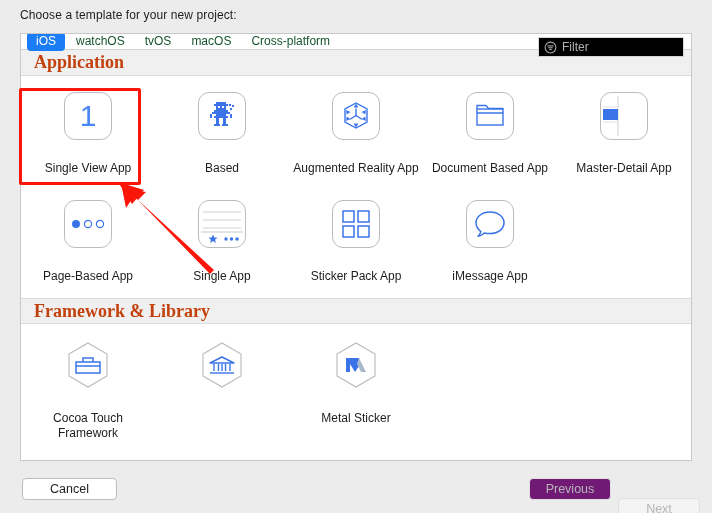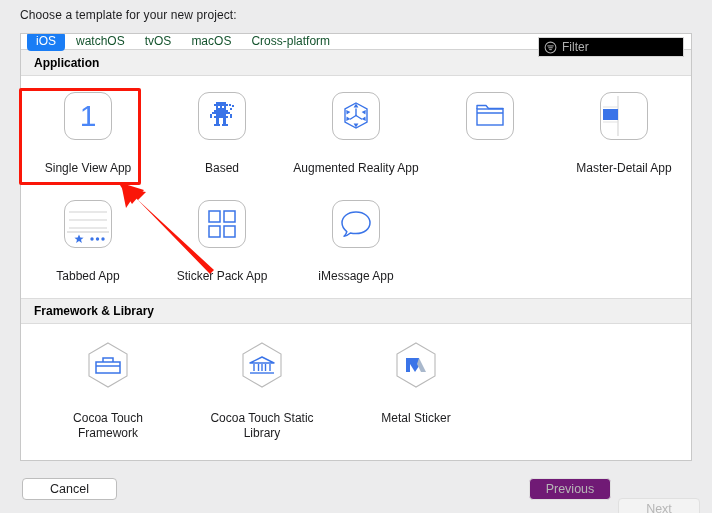--- a/index.html
+++ b/index.html
@@ -95,23 +95,24 @@
   
   .section-header {
     height: 26px;
     background: #f0f0f0;
     border-bottom: 1px solid #dcdcdc;
     border-top: 1px solid #dcdcdc;
     display: flex;
     align-items: center;
     padding-left: 13px;
     box-sizing: border-box;
-    font-size: 12px;
+    font-size: 18px;
     font-weight: bold;
-    color: #000000;
+    color: #c2410c;
+    font-family: Liberation Serif, serif;
   }
   .section-header.first { border-top: none; }
 
   
   .grid {
     display: flex;
     flex-wrap: wrap;
     padding: 6px 0 0 0;
     background: #ffffff;
   }
@@ -119,21 +120,21 @@
     width: 134px;
     padding-top: 10px;
     padding-bottom: 4px;
     display: flex;
     flex-direction: column;
     align-items: center;
     cursor: default;
     position: relative;
   }
   .cell-app { height: 94px; }
-  .cell-fw  { height: 92px; padding-left: 20px; }
+  .cell-fw  { height: 92px; }
 
   .tile {
     width: 48px;
     height: 48px;
     border: 1px solid #bcbcbc;
     border-radius: 11px;
     background: #ffffff;
     display: flex;
     align-items: center;
     justify-content: center;
@@ -309,49 +310,60 @@
     </div>
 
     <div class="cell cell-app">
       <div class="tile">
         <svg width="34" height="30" viewBox="0 0 34 30">
           <path d="M4 8 L4 4.5 L13 4.5 L15.5 7.5 L30 7.5 L30 8" fill="none" stroke="#3a74e8" stroke-width="1.4" stroke-linejoin="round"></path>
           <rect x="4" y="8" width="26" height="16" fill="none" stroke="#3a74e8" stroke-width="1.4"></rect>
           <line x1="4" y1="12" x2="30" y2="12" stroke="#3a74e8" stroke-width="1.4"></line>
         </svg>
       </div>
+      <div class="cell-label">Document Based App</div>
     </div>
 
     <div class="cell cell-app">
       <div class="tile">
         <svg width="46" height="46" viewBox="0 0 46 46">
           <line x1="17" y1="3" x2="17" y2="43" stroke="#d8d8d8" stroke-width="1.2"></line>
           <line x1="2" y1="14" x2="17" y2="14" stroke="#e2e2e2" stroke-width="1.2"></line>
           <line x1="2" y1="29" x2="17" y2="29" stroke="#e2e2e2" stroke-width="1.2"></line>
           <rect x="2" y="16" width="15" height="11" fill="#3a74e8"></rect>
         </svg>
       </div>
       <div class="cell-label">Master-Detail App</div>
     </div>
 
+    <div class="cell cell-app">
+      <div class="tile">
+        <svg width="40" height="14" viewBox="0 0 40 14">
+          <circle cx="8" cy="7" r="4" fill="#3a74e8"></circle>
+          <circle cx="20" cy="7" r="3.6" fill="none" stroke="#3a74e8" stroke-width="1.2"></circle>
+          <circle cx="32" cy="7" r="3.6" fill="none" stroke="#3a74e8" stroke-width="1.2"></circle>
+        </svg>
+      </div>
+      <div class="cell-label">Page-Based App</div>
+    </div>
 
     <div class="cell cell-app">
       <div class="tile">
         <svg width="46" height="46" viewBox="0 0 46 46">
           <line x1="4" y1="11" x2="42" y2="11" stroke="#e0e0e0" stroke-width="1.3"></line>
           <line x1="4" y1="19" x2="42" y2="19" stroke="#e0e0e0" stroke-width="1.3"></line>
           <line x1="4" y1="27" x2="42" y2="27" stroke="#e0e0e0" stroke-width="1.3"></line>
           <line x1="2" y1="31" x2="44" y2="31" stroke="#c9c9c9" stroke-width="1.2"></line>
           <polygon points="14,33.5 15.3,36.6 18.6,36.7 16,38.8 16.9,42 14,40.1 11.1,42 12,38.8 9.4,36.7 12.7,36.6" fill="#3a74e8"></polygon>
           <circle cx="27" cy="38" r="1.7" fill="#3a74e8"></circle>
           <circle cx="32.5" cy="38" r="1.7" fill="#3a74e8"></circle>
           <circle cx="38" cy="38" r="1.7" fill="#3a74e8"></circle>
         </svg>
       </div>
-      <div class="cell-label">Tabbed App</div>
+      <div class="cell-label">Single App</div>
     </div>
 
     <div class="cell cell-app">
       <div class="tile">
         <svg width="30" height="30" viewBox="0 0 30 30">
           <g fill="none" stroke="#3a74e8" stroke-width="1.5">
             <rect x="2" y="2" width="11" height="11"></rect>
             <rect x="17" y="2" width="11" height="11"></rect>
             <rect x="2" y="17" width="11" height="11"></rect>
             <rect x="17" y="17" width="11" height="11"></rect>
@@ -397,21 +409,20 @@
           <g stroke="#3a74e8" stroke-width="1.4">
             <line x1="17" y1="24" x2="17" y2="31"></line>
             <line x1="21.5" y1="24" x2="21.5" y2="31"></line>
             <line x1="25" y1="24" x2="25" y2="31"></line>
             <line x1="28.5" y1="24" x2="28.5" y2="31"></line>
             <line x1="33" y1="24" x2="33" y2="31"></line>
             <line x1="13" y1="33" x2="37" y2="33"></line>
           </g>
         </svg>
       </div>
-      <div class="cell-label">Cocoa Touch Static Library</div>
     </div>
 
     <div class="cell cell-fw">
       <div class="hex">
         <svg width="50" height="50" viewBox="0 0 50 50">
           <polygon points="25,3 44,14 44,36 25,47 6,36 6,14" fill="none" stroke="#b9b9b9" stroke-width="1.1"></polygon>
           <polygon points="15,18 15,32 19,32 19,24 24,32 28,26 28,18" fill="#3a74e8"></polygon>
           <polygon points="28,18 35,32 30,32 26,24" fill="#a9b8cc"></polygon>
         </svg>
       </div>

